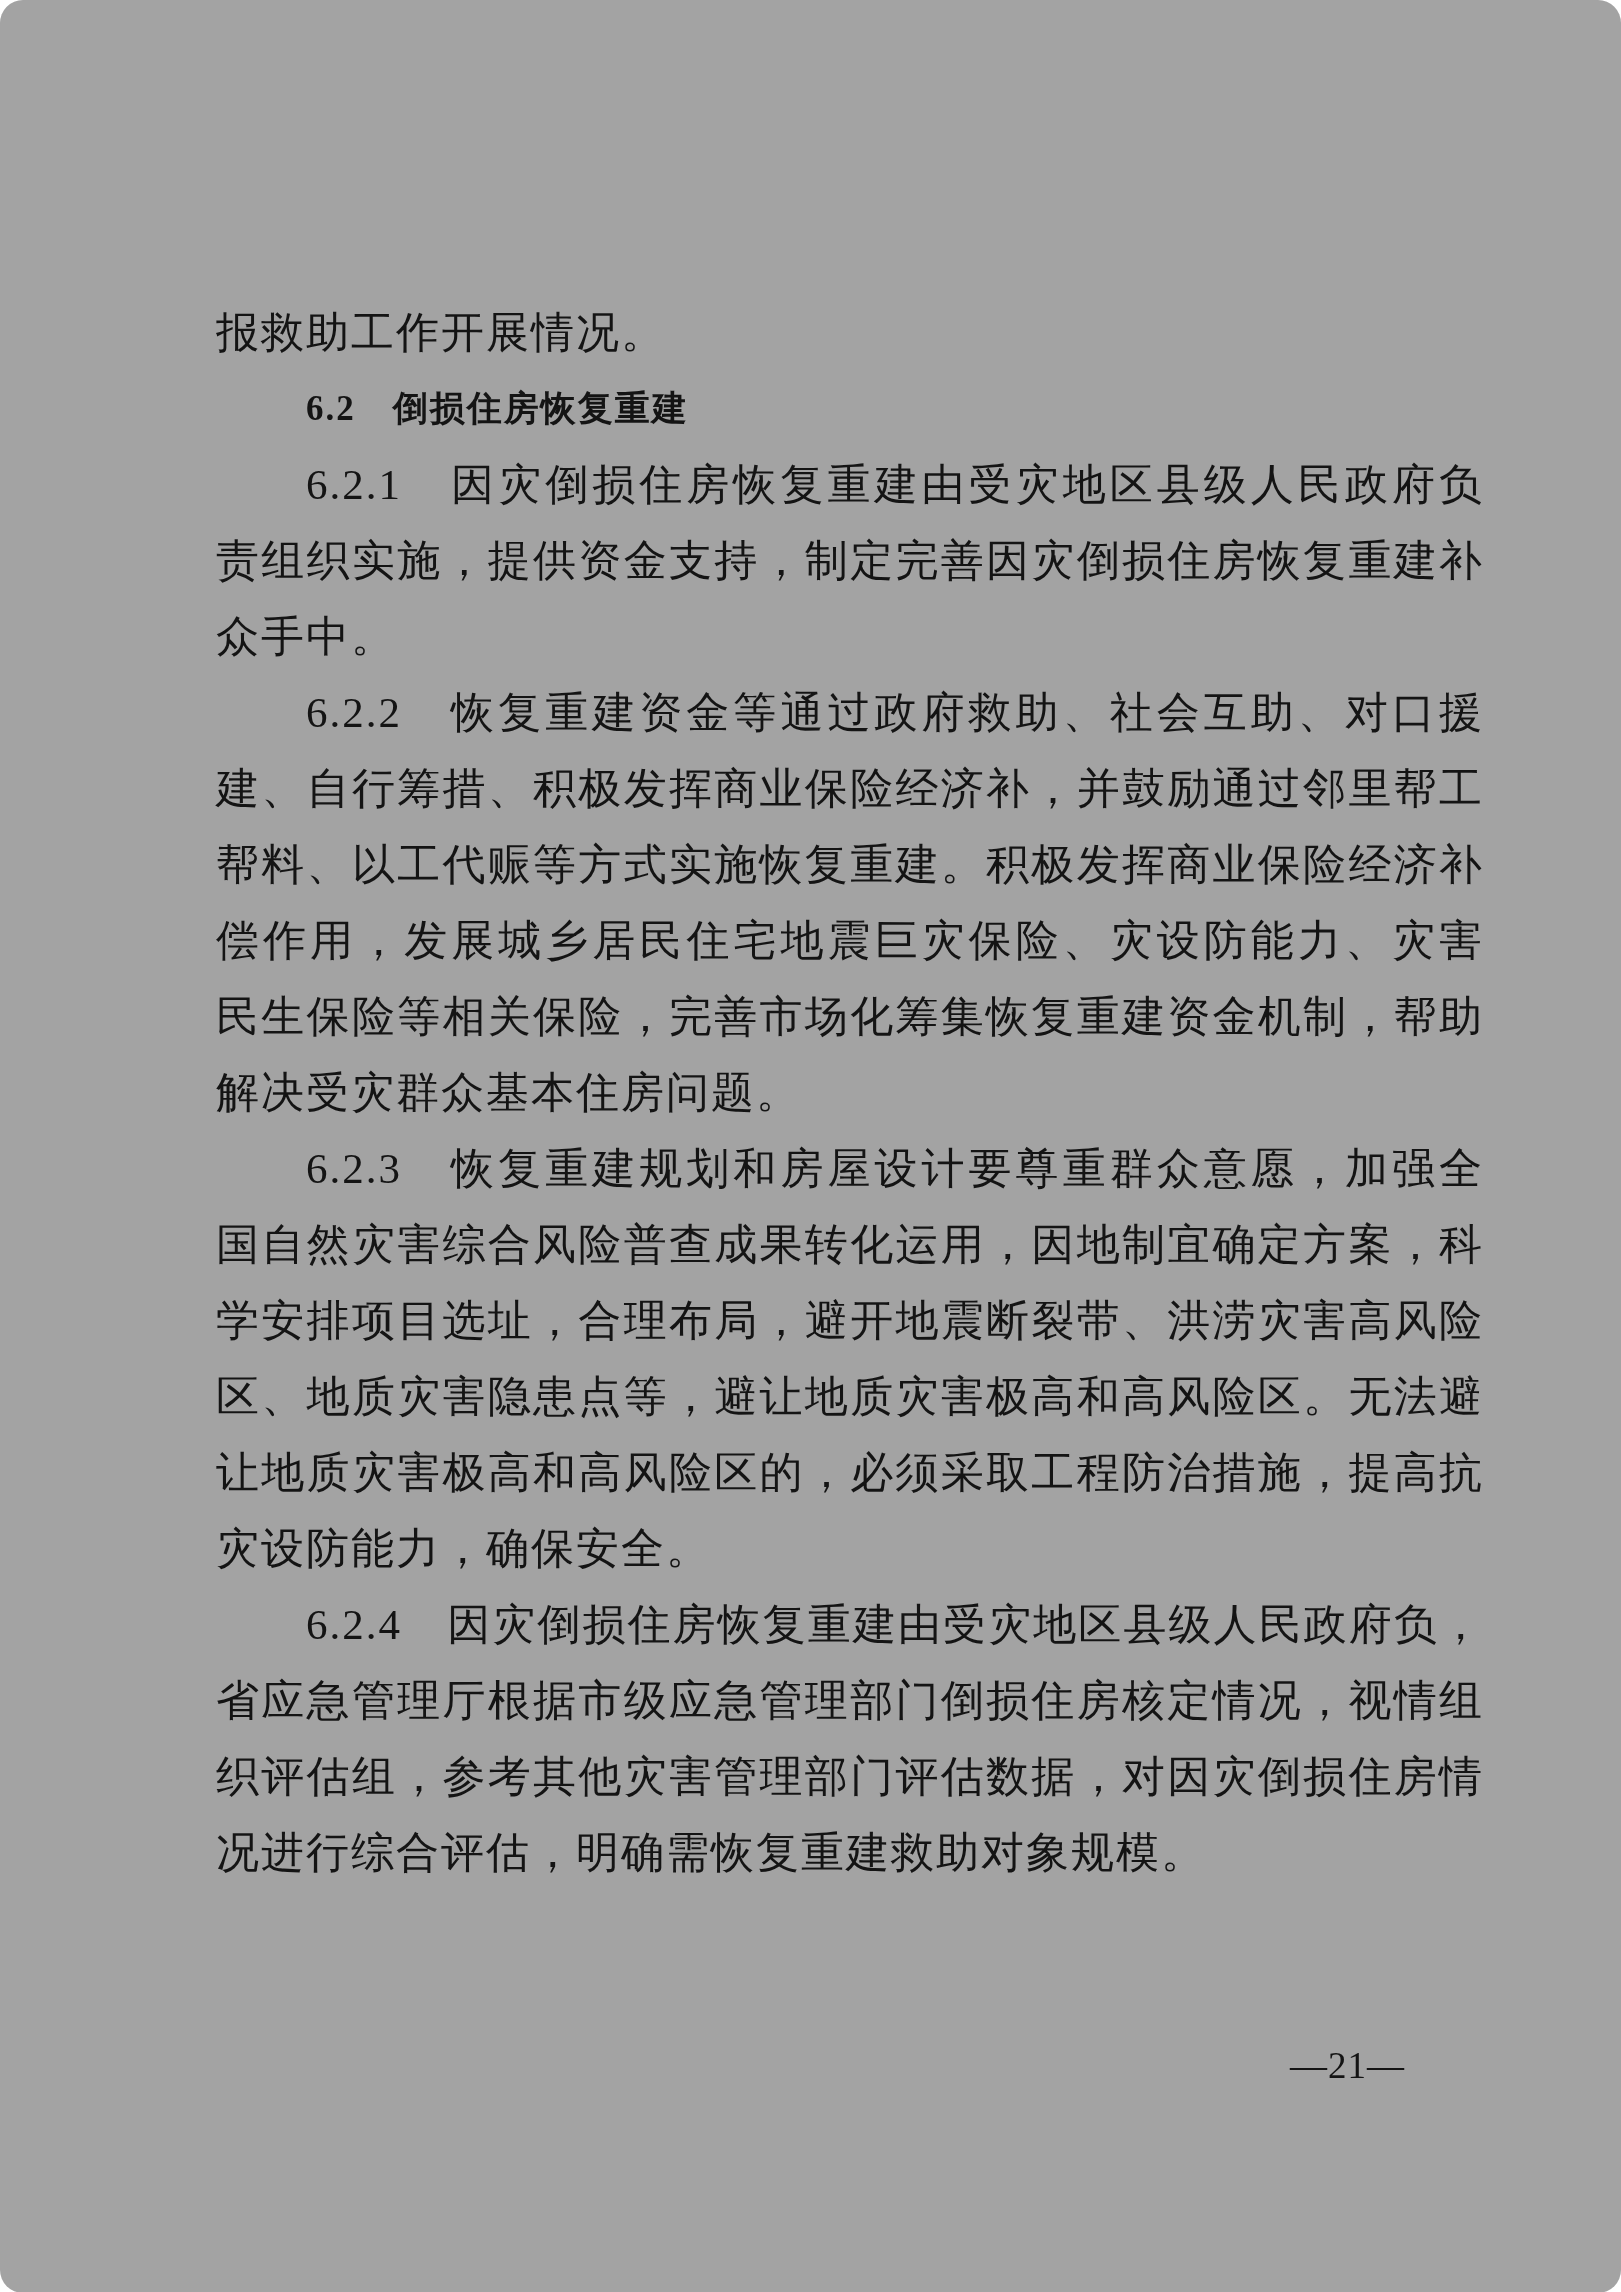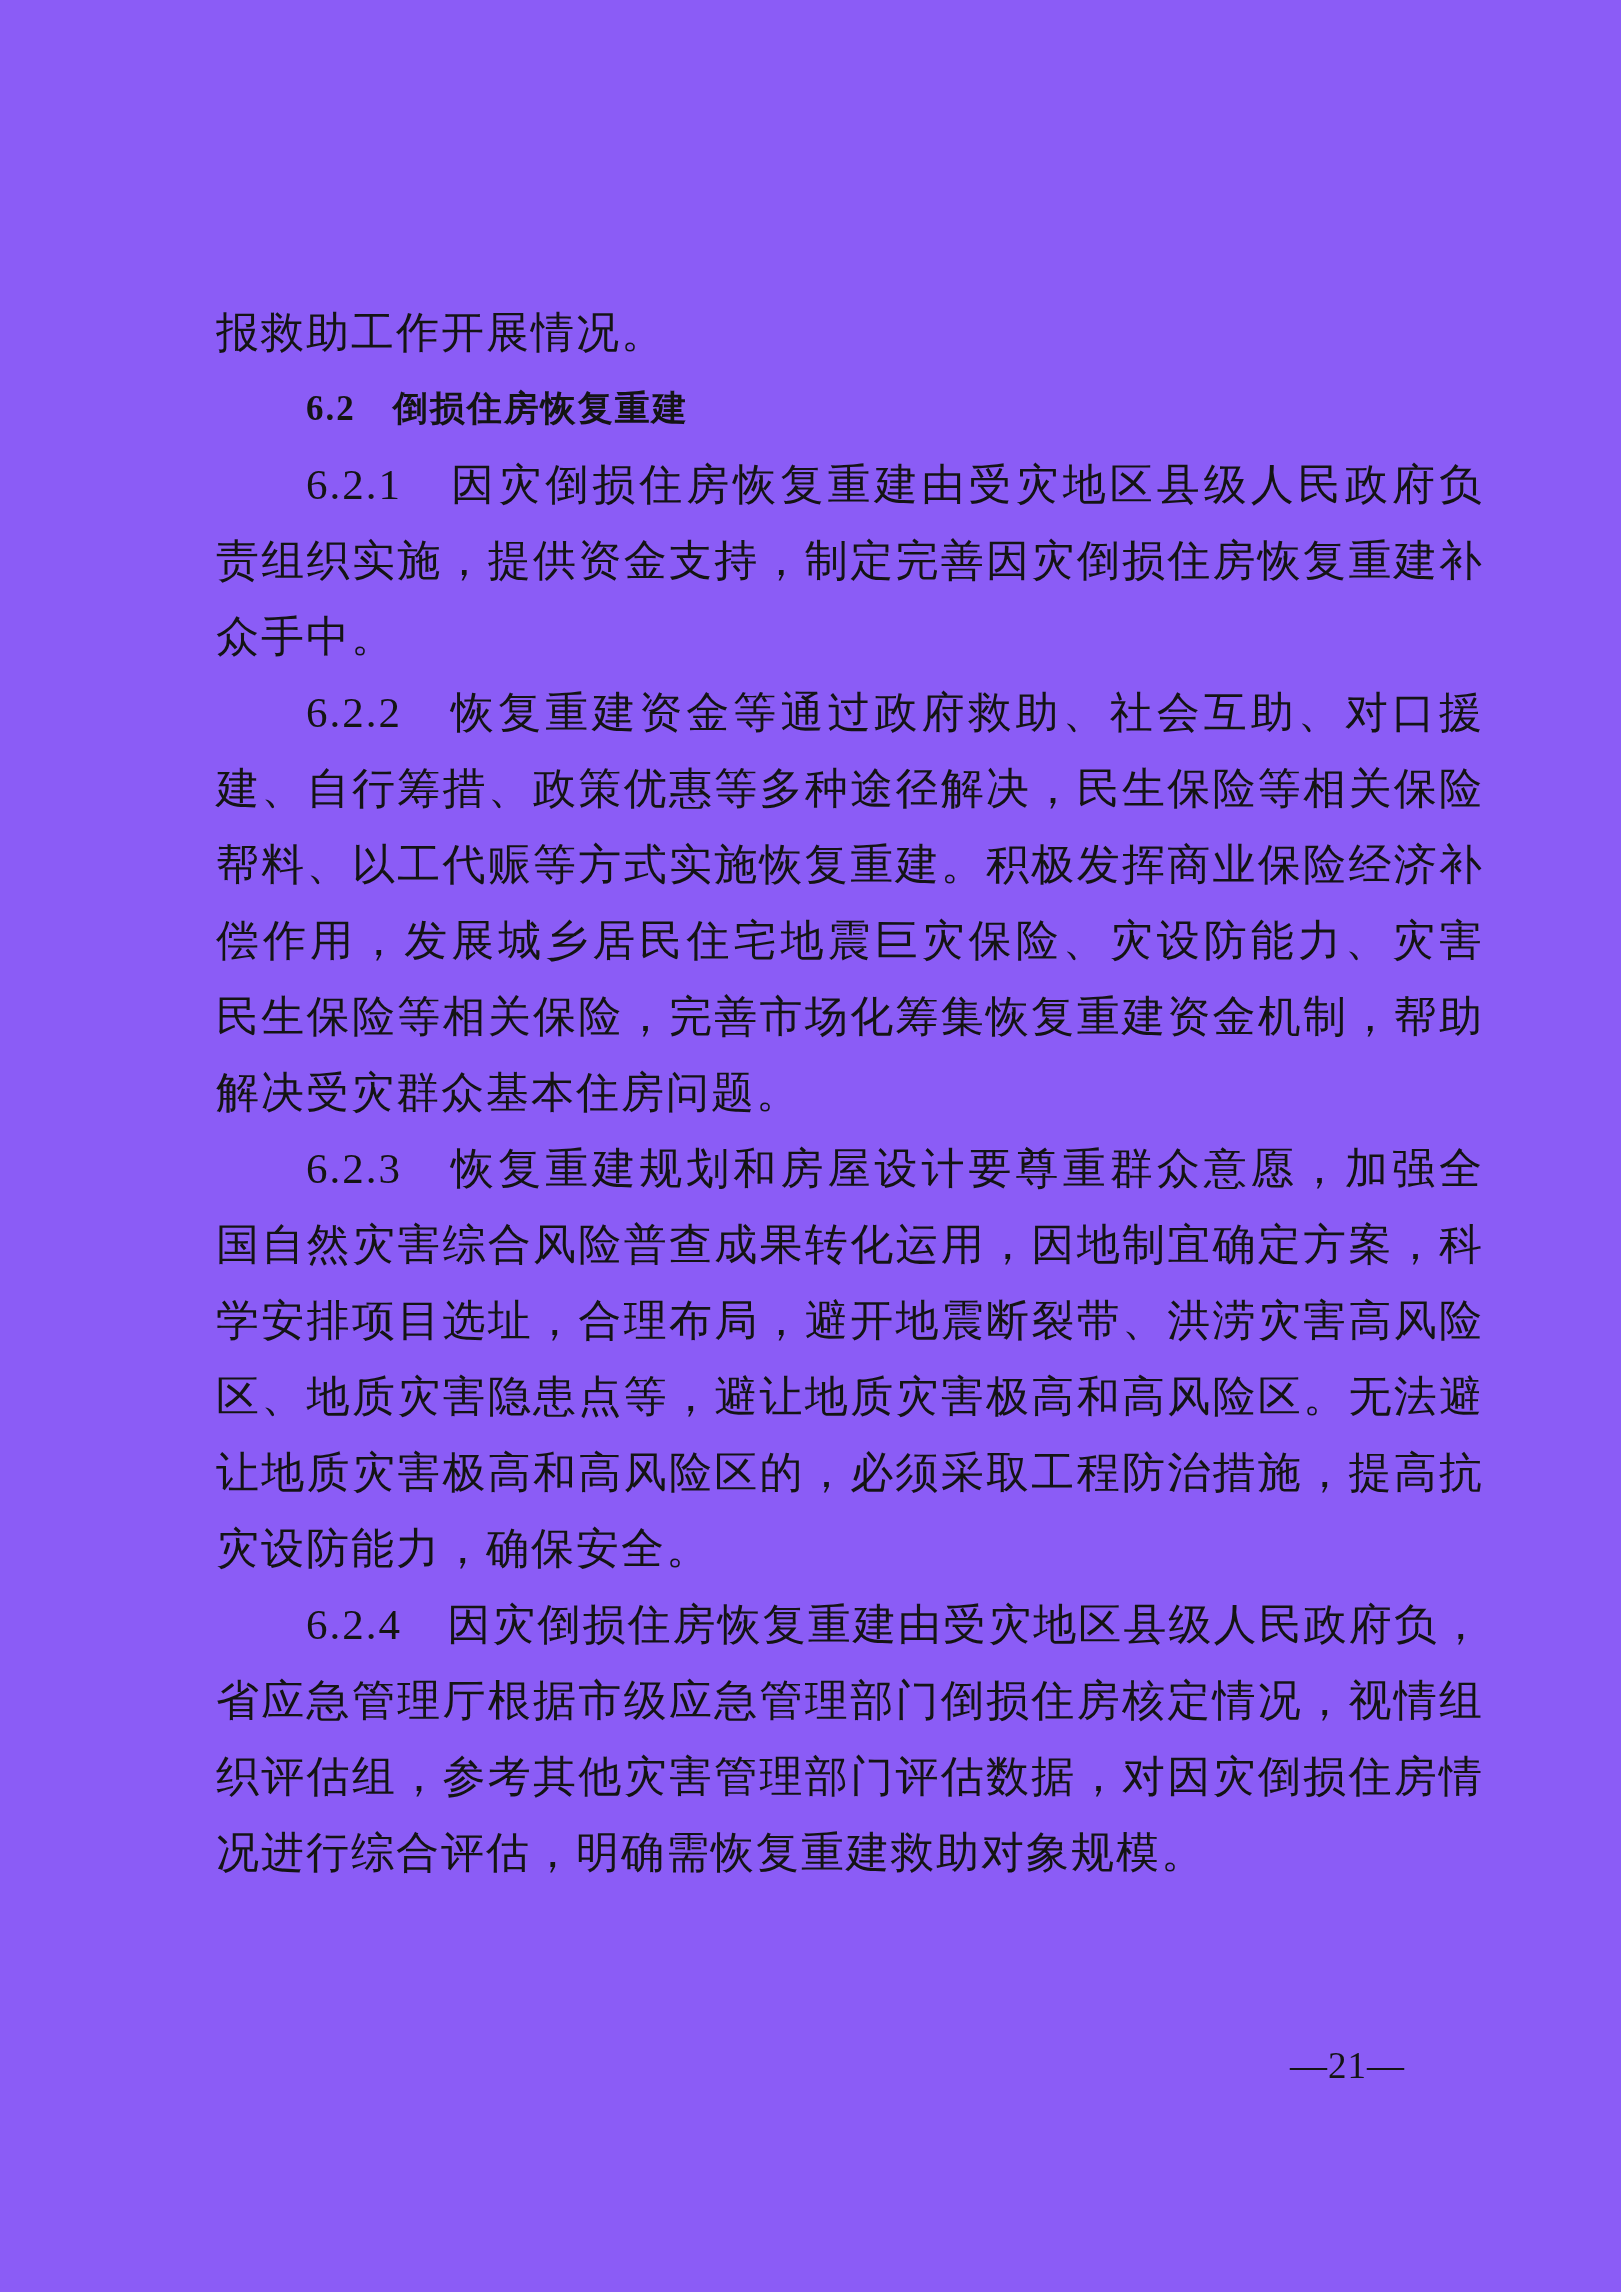--- a/index.html
+++ b/index.html
@@ -1,23 +1,24 @@
 <!DOCTYPE html>
 <html><head>
 <meta charset="utf-8">
 <style>
   html, body { margin: 0; padding: 0; background: #ffffff; }
   .page {
     position: relative;
     width: 1621px;
     height: 2293px;
-    background: #8b5cf6;
+    background: #a3a3a3;
     font-family: "Liberation Serif", "DejaVu Serif", serif;
     color: #141414;
     overflow: hidden;
+    border-radius: 23px;
   }
   .doc-body {
     position: absolute;
     left: 216px;
     top: 295px;
     width: 1268px;
   }
   .line {
     height: 76px;
     line-height: 76px;
@@ -47,21 +48,21 @@
 <body>
 
 <div class="page">
   <div class="doc-body">
       <div class="line">报救助工作开展情况。</div>
       <div class="line indent heading">6.2　倒损住房恢复重建</div>
       <div class="line indent stretch">6.2.1　因灾倒损住房恢复重建由受灾地区县级人民政府负</div>
       <div class="line stretch">责组织实施，提供资金支持，制定完善因灾倒损住房恢复重建补</div>
       <div class="line">众手中。</div>
       <div class="line indent stretch">6.2.2　恢复重建资金等通过政府救助、社会互助、对口援</div>
-      <div class="line stretch">建、自行筹措、政策优惠等多种途径解决，民生保险等相关保险</div>
+      <div class="line stretch">建、自行筹措、积极发挥商业保险经济补，并鼓励通过邻里帮工</div>
       <div class="line stretch">帮料、以工代赈等方式实施恢复重建。积极发挥商业保险经济补</div>
       <div class="line stretch">偿作用，发展城乡居民住宅地震巨灾保险、灾设防能力、灾害</div>
       <div class="line stretch">民生保险等相关保险，完善市场化筹集恢复重建资金机制，帮助</div>
       <div class="line">解决受灾群众基本住房问题。</div>
       <div class="line indent stretch">6.2.3　恢复重建规划和房屋设计要尊重群众意愿，加强全</div>
       <div class="line stretch">国自然灾害综合风险普查成果转化运用，因地制宜确定方案，科</div>
       <div class="line stretch">学安排项目选址，合理布局，避开地震断裂带、洪涝灾害高风险</div>
       <div class="line stretch">区、地质灾害隐患点等，避让地质灾害极高和高风险区。无法避</div>
       <div class="line stretch">让地质灾害极高和高风险区的，必须采取工程防治措施，提高抗</div>
       <div class="line">灾设防能力，确保安全。</div>

